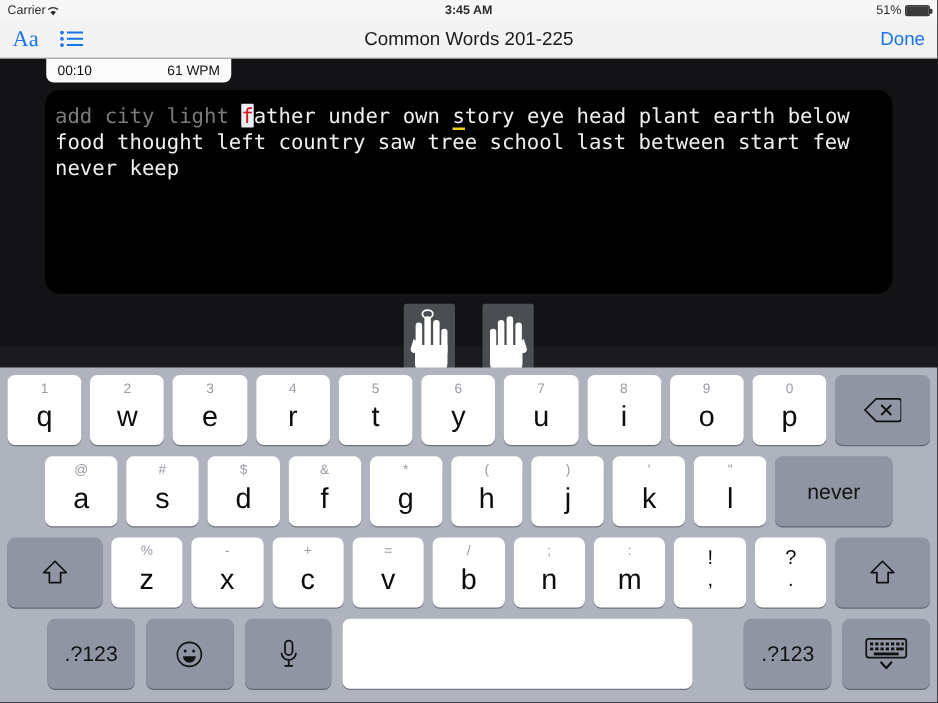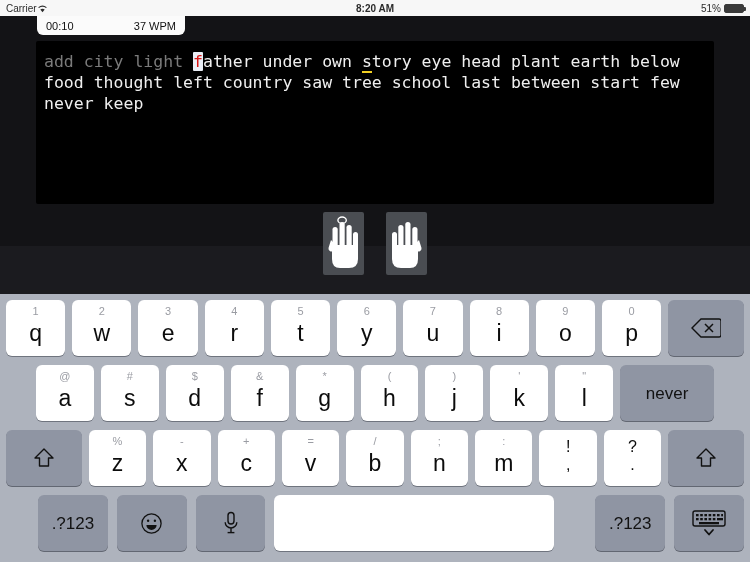--- a/index.html
+++ b/index.html
@@ -67,21 +67,21 @@
   .stats-pill {
     position: absolute; top: 0px; left: 37px;
     width: 148px; height: 19px;
     background: #fbfbfb; border-radius: 0 0 6px 6px;
     display: flex; align-items: center; justify-content: space-between;
     padding: 0 9px; font-size: 11px; color: #111;
   }
   .text-panel {
     position: absolute; top: 25px; left: 36px;
     width: 678px; height: 163px;
-    background: #000; border-radius: 2px;
+    background: #000; border-radius: 12px;
     padding: 10px 8px 0 8px;
   }
   .words {
     font-family: "DejaVu Sans Mono", "Liberation Mono", monospace;
     font-size: 16.5px; line-height: 21px;
     color: #f0f0f0; white-space: pre-wrap; letter-spacing: 0px;
   }
   .w-done { color: #7b7b7b; }
   .w-cursor {
     background: #e9eef6; color: #d81414; border-radius: 1px;
@@ -148,35 +148,52 @@
   <div class="statusbar">
     <div class="sb-left">
       <span>Carrier</span>
       <span>
         <svg width="11" height="9" viewBox="0 0 11 9">
           <path d="M5.5 8.3 L3.3 5.6 A3.6 3.6 0 0 1 7.7 5.6 Z" fill="#2b2b2b"></path>
           <path d="M1.6 3.6 A6.2 6.2 0 0 1 9.4 3.6" stroke="#2b2b2b" stroke-width="1.2" fill="none"></path>
         </svg>
       </span>
     </div>
-    <div class="sb-center">8:20 AM</div>
+    <div class="sb-center">3:45 AM</div>
     <div class="sb-right">
       <span>51%</span>
       <span class="batt">
           <i style="width:100%"></i>
         </span>
     </div>
   </div>
 
+  <div class="navbar">
+    <div class="nav-left">
+      <span class="icon-aa">Aa</span>
+      <span class="icon-list">
+        <svg width="19" height="14" viewBox="0 0 19 14">
+          <circle cx="1.6" cy="2" r="1.5" fill="#1a74e8"></circle>
+          <circle cx="1.6" cy="7" r="1.5" fill="#1a74e8"></circle>
+          <circle cx="1.6" cy="12" r="1.5" fill="#1a74e8"></circle>
+          <rect x="5.5" y="1.2" width="13" height="1.6" fill="#1a74e8"></rect>
+          <rect x="5.5" y="6.2" width="13" height="1.6" fill="#1a74e8"></rect>
+          <rect x="5.5" y="11.2" width="13" height="1.6" fill="#1a74e8"></rect>
+        </svg>
+      </span>
+    </div>
+    <div class="nav-title">Common Words 201-225</div>
+    <div class="nav-done">Done</div>
+  </div>
 
   <div class="dark-area">
 
     <div class="stats-pill">
       <span>00:10</span>
-      <span>37 WPM</span>
+      <span>61 WPM</span>
     </div>
 
     <div class="text-panel">
       <div class="words" id="words"><span class="w-done">add city light </span><span class="w-cursor">f</span><span>ather under own </span><span class="w-hint">s</span><span>tory eye head plant earth below</span>
 <span>food thought left country saw tree school last between start few</span>
 <span>never keep</span></div>
     </div>
 
     <div class="hands">
       <div class="hand-card">

